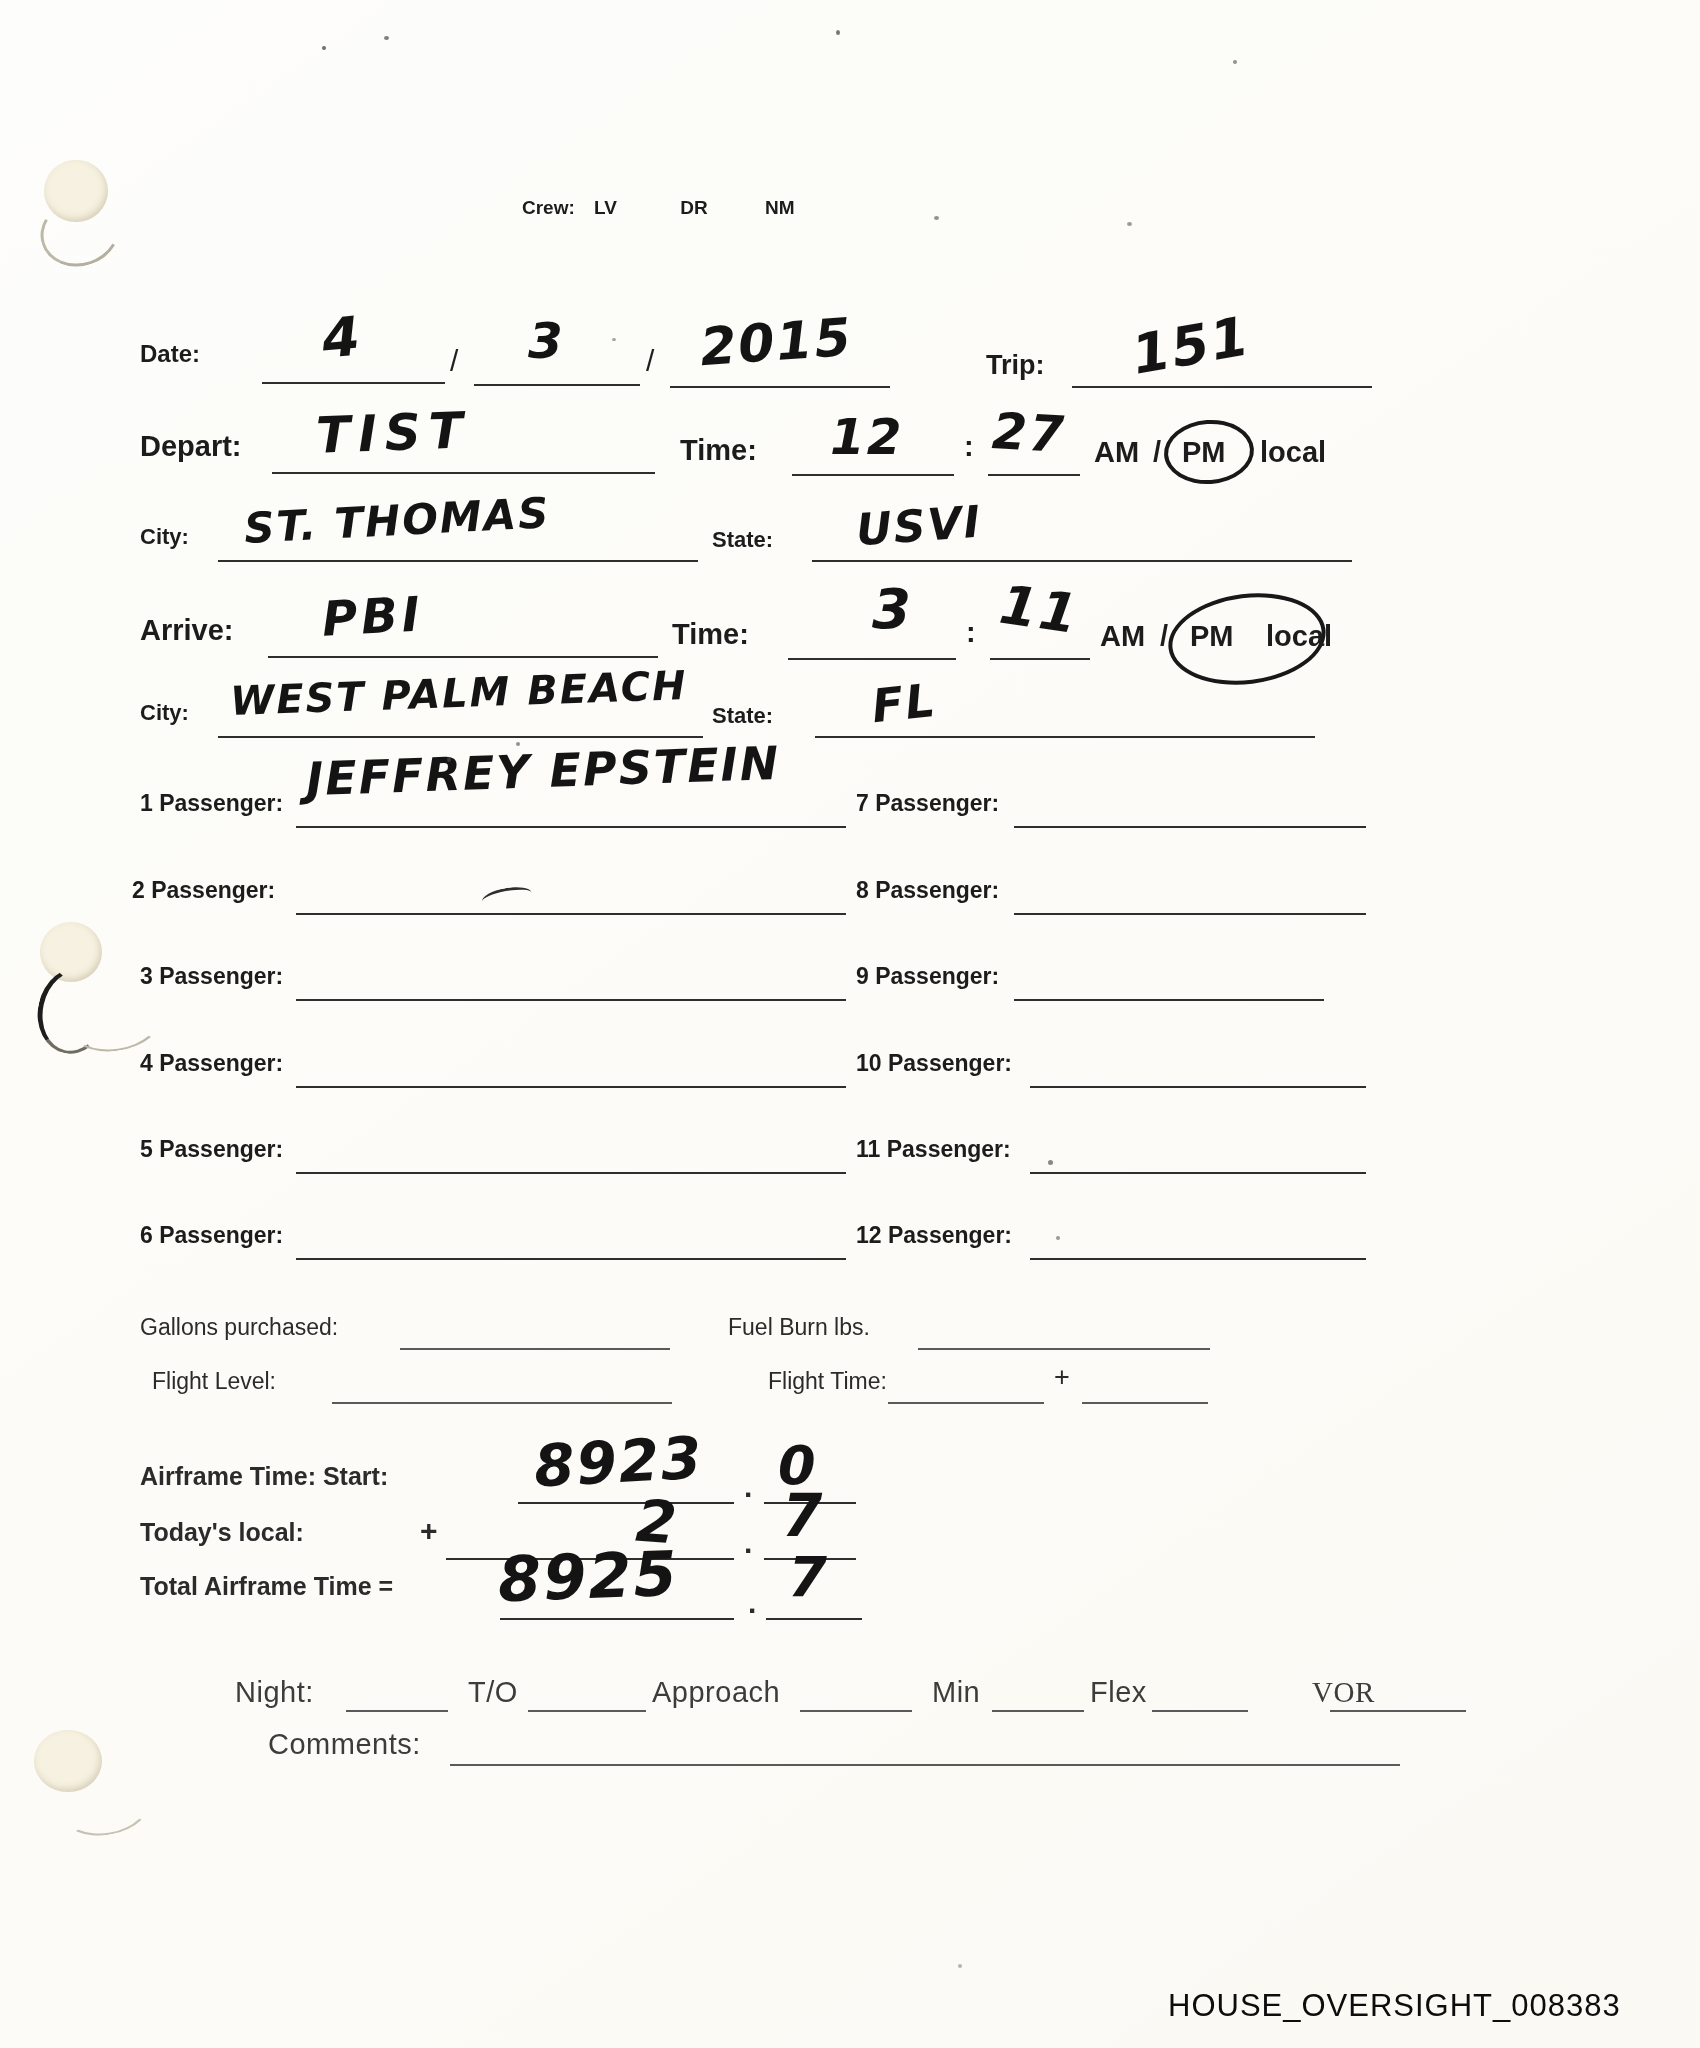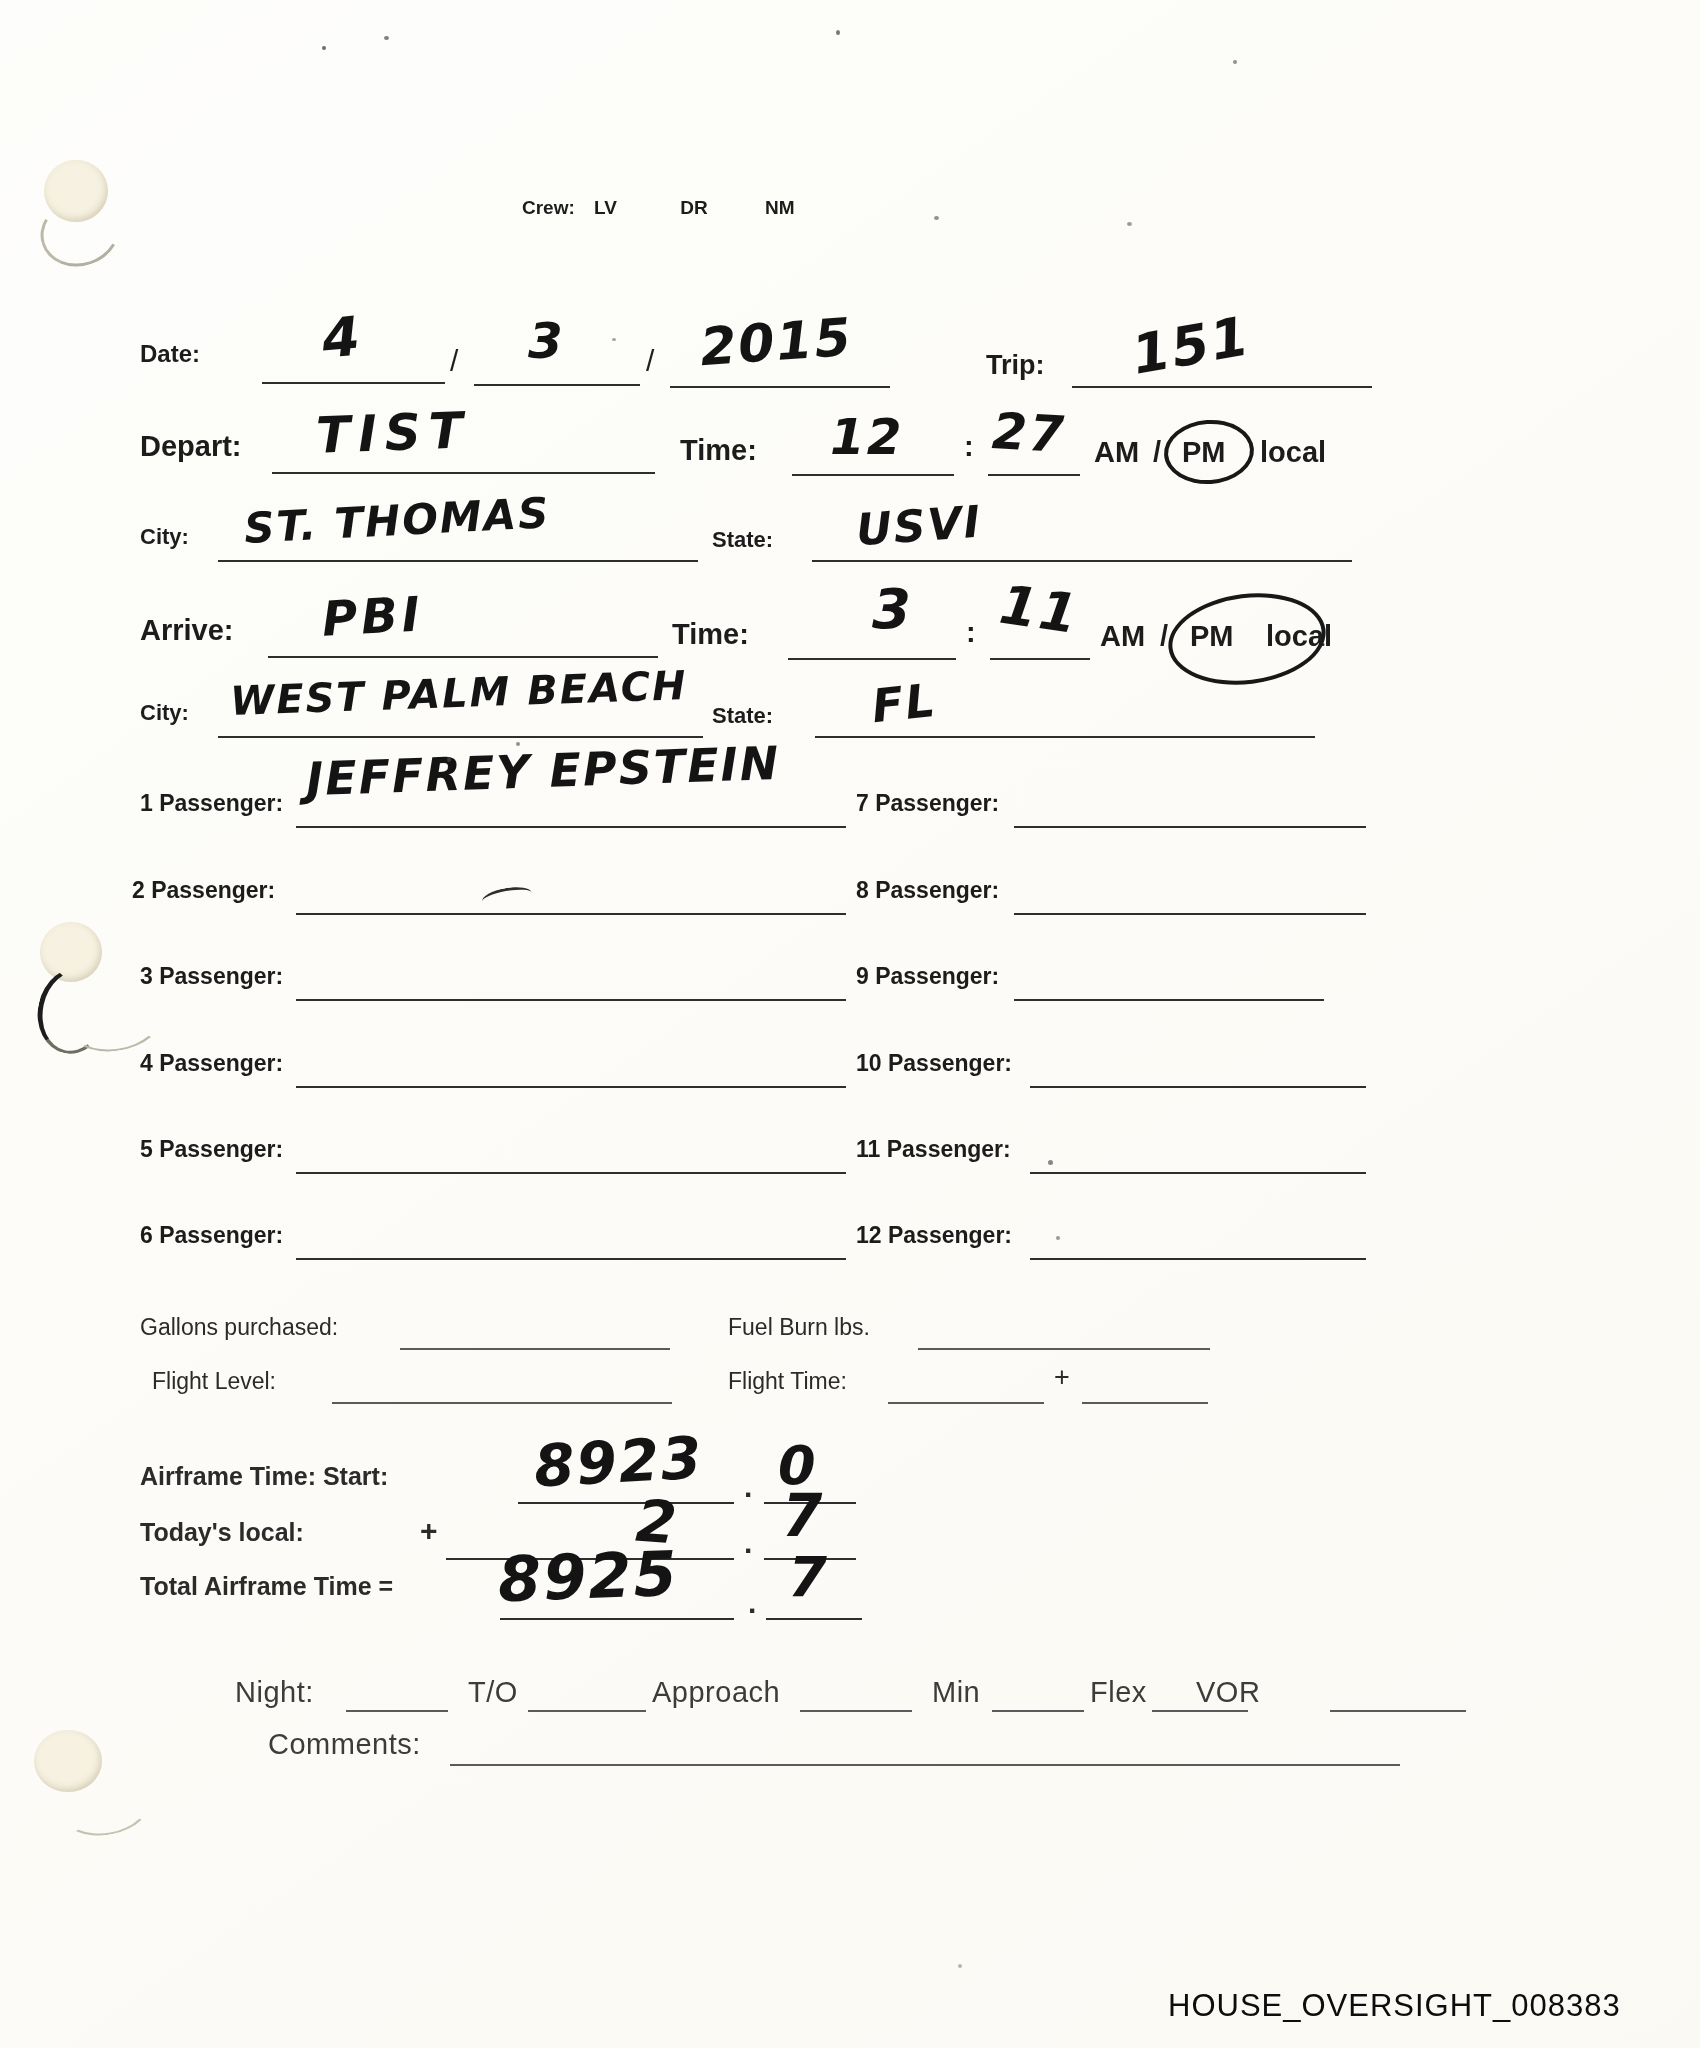--- a/index.html
+++ b/index.html
@@ -151,21 +151,21 @@
   <span class="abs lbl-p" style="left:856px;top:1222px;"><span>12</span>&nbsp;<span>Passenger:</span></span>
   <div class="line" style="left:1030px;top:1258px;width:336px;"></div>
 
   <span class="abs soft" style="left:140px;top:1314px;">Gallons purchased:</span>
   <div class="line thin-line" style="left:400px;top:1348px;width:270px;"></div>
   <span class="abs soft" style="left:728px;top:1314px;">Fuel Burn lbs.</span>
   <div class="line thin-line" style="left:918px;top:1348px;width:292px;"></div>
 
   <span class="abs soft" style="left:152px;top:1368px;">Flight Level:</span>
   <div class="line thin-line" style="left:332px;top:1402px;width:340px;"></div>
-  <span class="abs soft" style="left:728px;top:1368px;">Flight Time:</span>
+  <span class="abs soft" style="left:768px;top:1368px;">Flight Time:</span>
   <div class="line thin-line" style="left:888px;top:1402px;width:156px;"></div>
   <span class="abs soft" style="left:1054px;top:1362px;font-size:27px;">+</span>
   <div class="line thin-line" style="left:1082px;top:1402px;width:126px;"></div>
 
   <span class="abs soft-lg" style="left:140px;top:1462px;">Airframe Time: Start:</span>
   <div class="line" style="left:518px;top:1502px;width:216px;"></div>
   <span class="hw" style="left:534px;top:1428px;font-size:58px;transform:rotate(-3deg);">8923</span>
   <span class="abs soft-lg" style="left:744px;top:1470px;font-size:30px;">.</span>
   <div class="line" style="left:764px;top:1502px;width:92px;"></div>
   <span class="hw" style="left:778px;top:1434px;font-size:54px;">0</span>
@@ -188,21 +188,21 @@
   <span class="abs thin" style="left:235px;top:1676px;">Night:</span>
   <div class="line thin-line" style="left:346px;top:1710px;width:102px;"></div>
   <span class="abs thin" style="left:468px;top:1676px;">T/O</span>
   <div class="line thin-line" style="left:528px;top:1710px;width:118px;"></div>
   <span class="abs thin" style="left:652px;top:1676px;">Approach</span>
   <div class="line thin-line" style="left:800px;top:1710px;width:112px;"></div>
   <span class="abs thin" style="left:932px;top:1676px;">Min</span>
   <div class="line thin-line" style="left:992px;top:1710px;width:92px;"></div>
   <span class="abs thin" style="left:1090px;top:1676px;">Flex</span>
   <div class="line thin-line" style="left:1152px;top:1710px;width:96px;"></div>
-  <span class="abs thin" style="left:1196px;top:1676px;">VOR</span>
+  <span class="abs thin" style="left:1312px;top:1676px;font-family:Liberation Serif, serif;">VOR</span>
   <div class="line thin-line" style="left:1330px;top:1710px;width:136px;"></div>
 
   <span class="abs thin" style="left:268px;top:1728px;">Comments:</span>
   <div class="line thin-line" style="left:450px;top:1764px;width:950px;"></div>
 
   <span class="abs footer-id" style="left:1168px;top:1988px;">HOUSE_OVERSIGHT_008383</span>
 
   <div class="punch" style="left:44px;top:160px;width:64px;height:62px;"></div>
   <div class="punch-arc" style="left:40px;top:198px;width:74px;height:62px;border-bottom:3px solid #b4b0a0;border-left:3px solid #bdb9a9;transform:rotate(-18deg);"></div>
 

